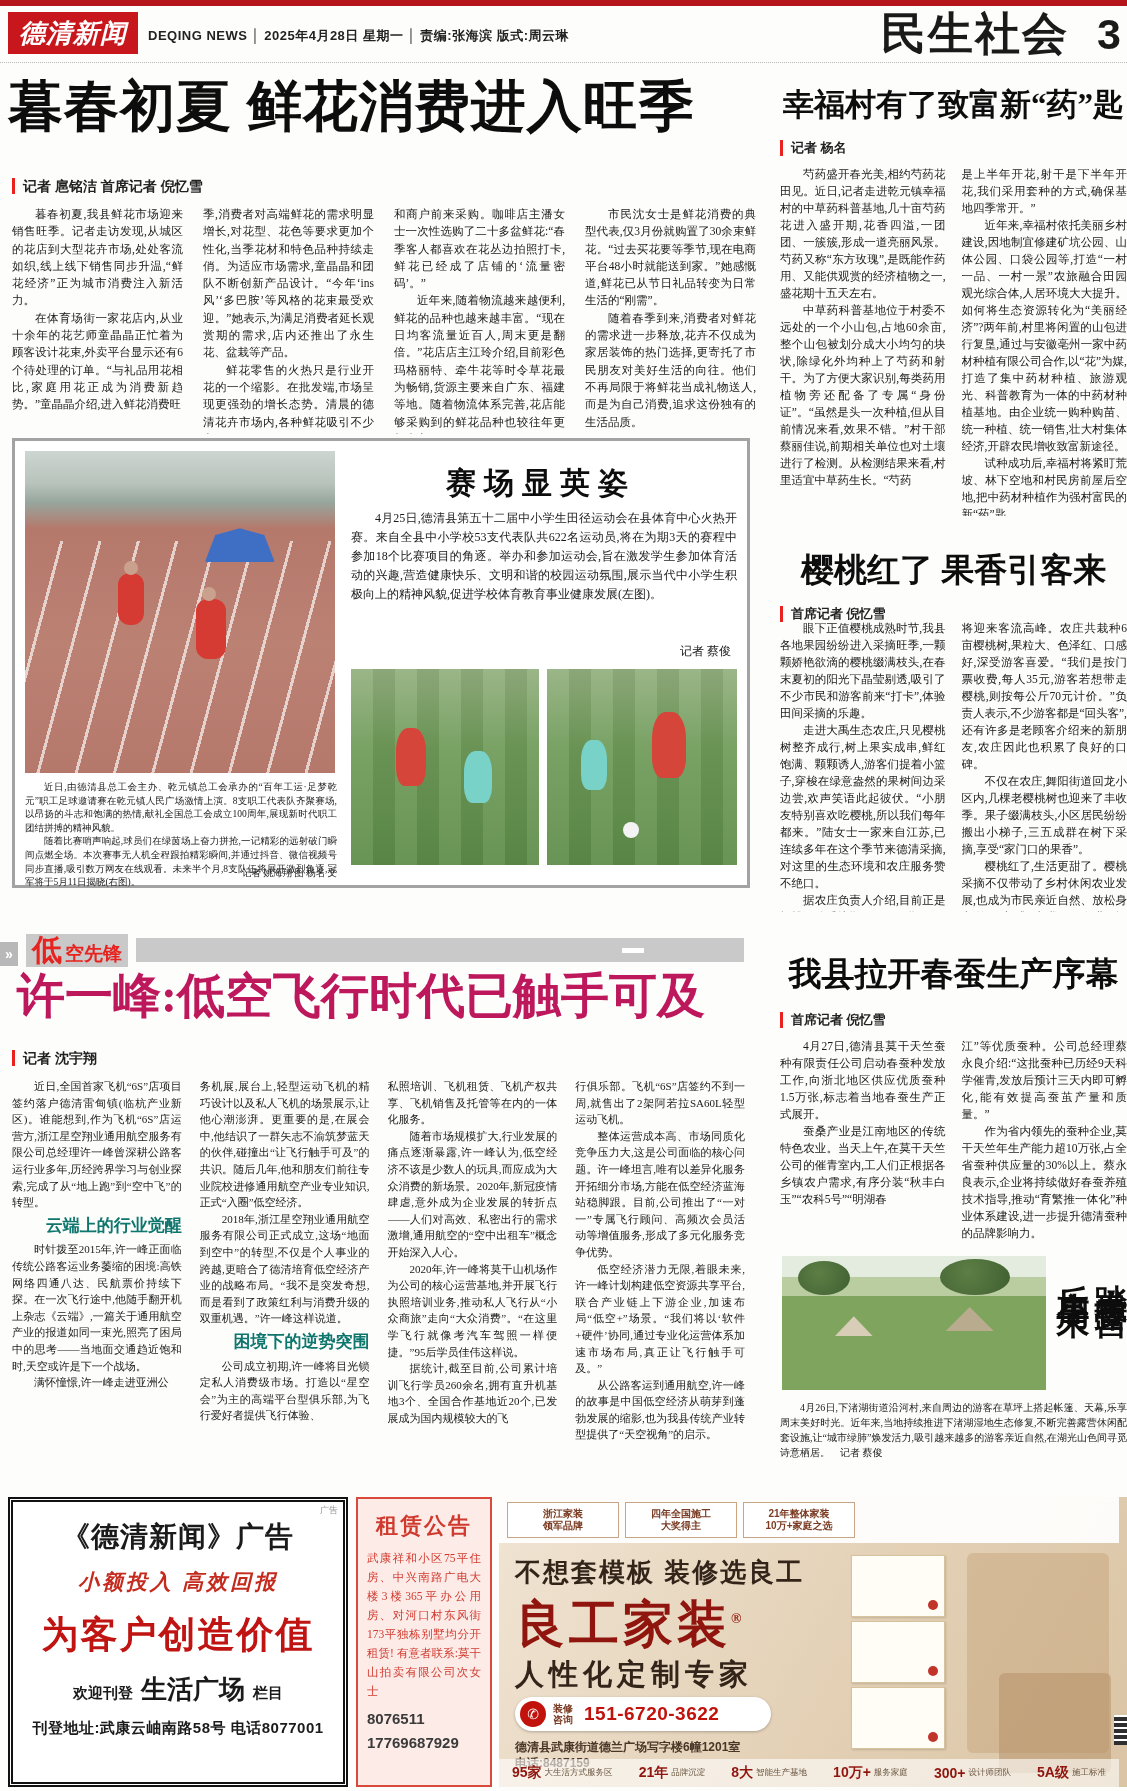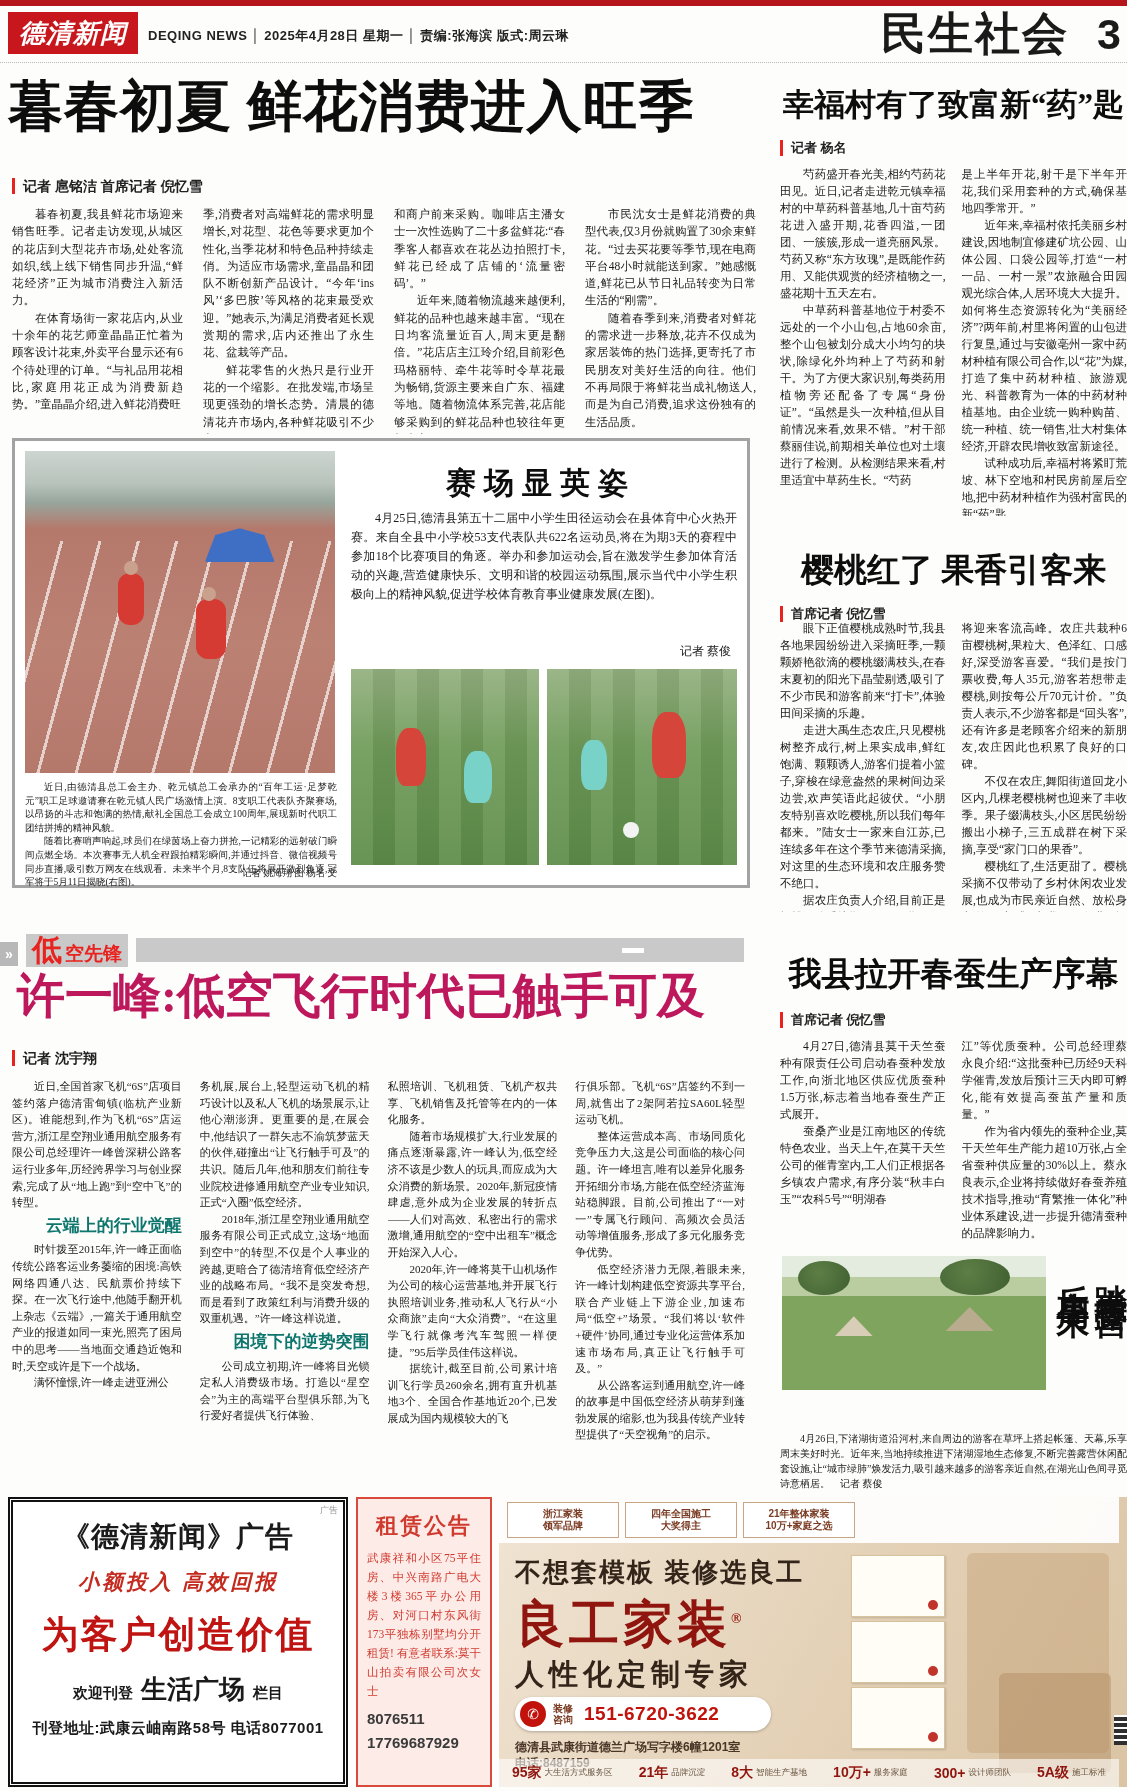--- a/index.html
+++ b/index.html
@@ -65,21 +65,21 @@
   #feat-cols{left:12px;top:1078px;width:733px;height:390px;gap:18px;font-size:11px;line-height:16.6px;
              font-family:"Liberation Serif",serif;}
   
   #camp-photo{left:782px;top:1256px;width:264px;height:134px;
     background:linear-gradient(180deg,#e3ecdf 0 16%,#b9cda0 16% 30%,#7fa45e 30% 100%);}
   #camp-photo .tree{position:absolute;border-radius:50%;background:radial-gradient(circle at 40% 35%,#5d7f45,#3f5e30);}
   #camp-photo .tentw{position:absolute;width:38px;height:20px;background:#d8cdb6;clip-path:polygon(0 100%,50% 0,100% 100%);}
   #camp-title{left:1054px;top:1258px;height:160px;writing-mode:vertical-rl;font-weight:900;font-size:33px;line-height:38px;
               letter-spacing:7px;color:#0d0d0d;font-family:"Liberation Serif",serif;}
   #camp-caption{left:780px;top:1400px;width:347px;font-size:10px;line-height:15px;text-align:justify;
-                font-family:"Liberation Serif",serif;text-indent:2em;margin-top:31px;}
+                font-family:"Liberation Serif",serif;text-indent:2em;}
   
   #ad-left{left:8px;top:1497px;width:340px;height:290px;border:5px double #111;background:#fff;text-align:center;box-sizing:border-box;}
   #ad-left .lbl{position:absolute;top:2px;right:5px;font-size:9px;color:#999;}
   #ad-left .t1{margin-top:16px;font-size:28px;font-weight:900;font-family:"Liberation Serif",serif;letter-spacing:1px;}
   #ad-left .slog{margin-top:12px;font-size:21px;font-weight:900;font-style:italic;color:#c42a1d;font-family:"Liberation Serif",serif;letter-spacing:3px;}
   #ad-left .main{margin-top:14px;font-size:37px;font-weight:900;color:#bf1412;font-family:"Liberation Serif",serif;letter-spacing:2px;}
   #ad-left .line{margin-top:12px;display:flex;align-items:baseline;justify-content:center;gap:8px;}
   #ad-left .line .sm{font-size:15px;font-weight:700;}
   #ad-left .line .bg{font-size:26px;font-weight:900;font-family:"Liberation Serif",serif;}
   #ad-left .foot{margin-top:12px;font-size:15px;font-weight:800;letter-spacing:.5px;}

